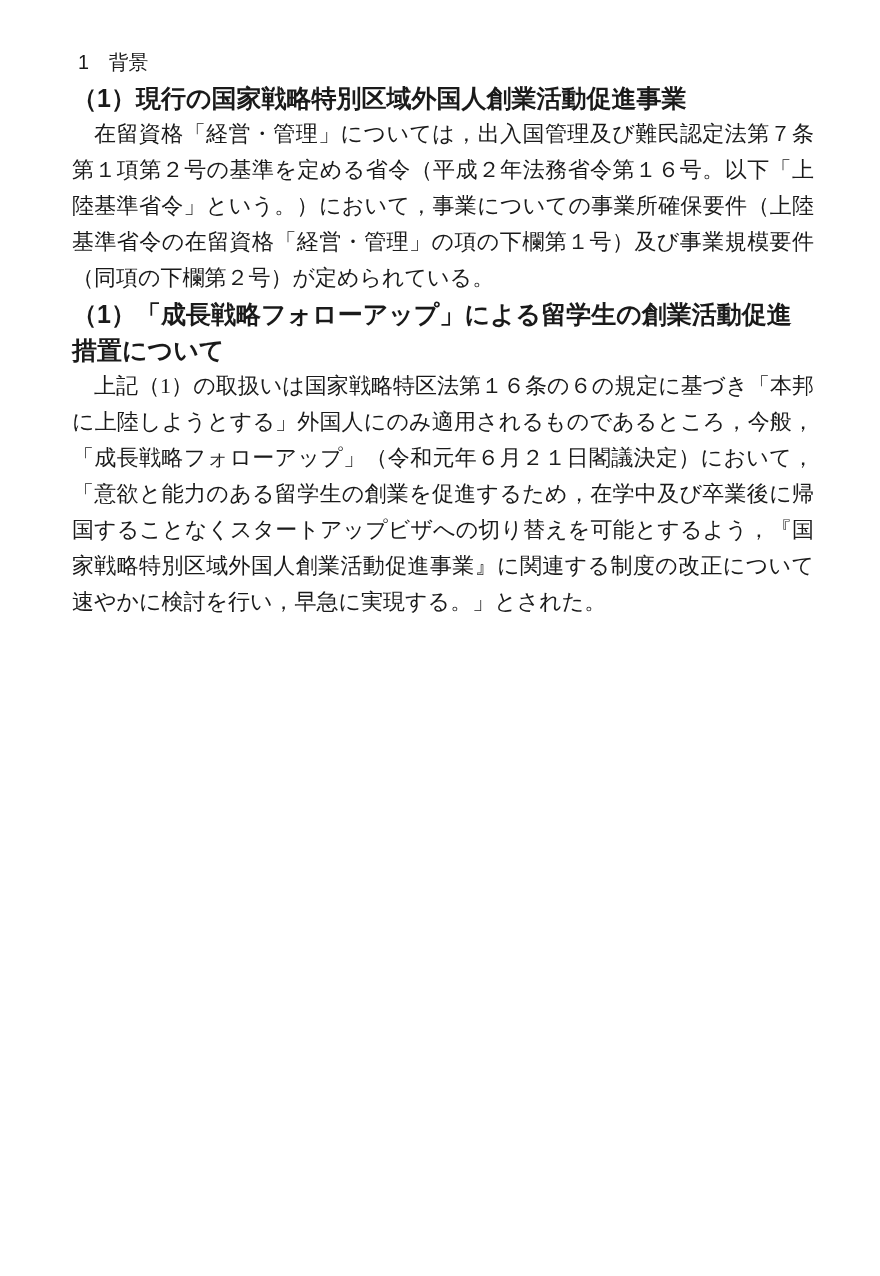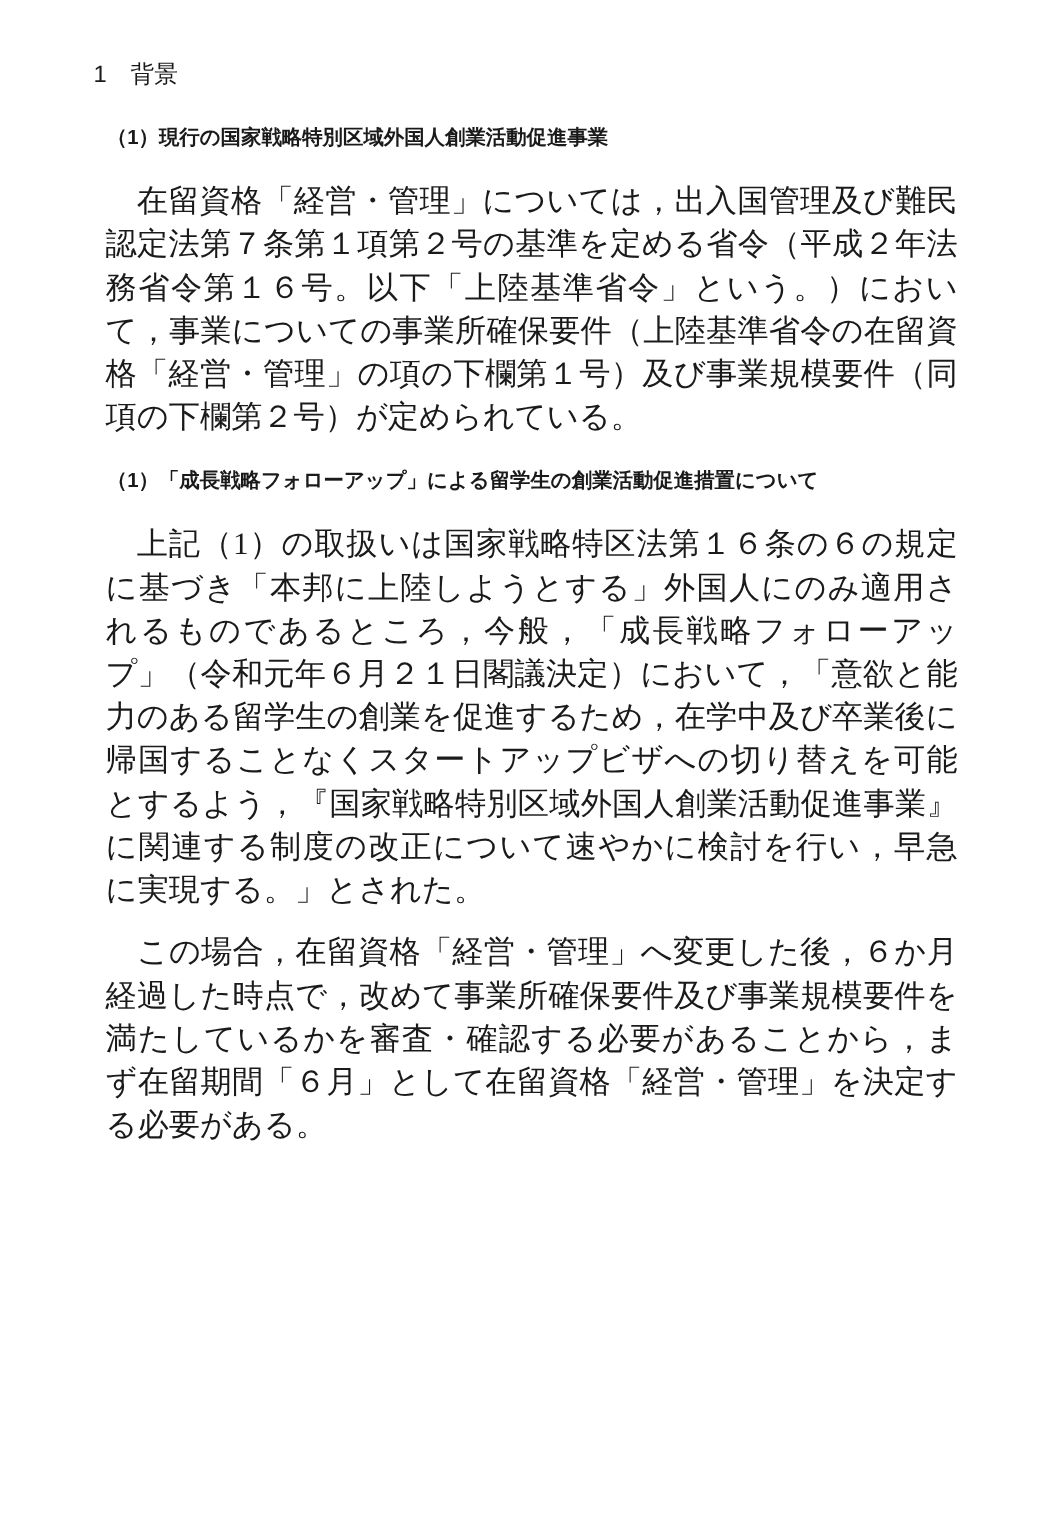--- a/index.html
+++ b/index.html
@@ -32,30 +32,30 @@
     letter-spacing: 0.5px;
   }
   .section-heading {
     margin: 44px 0 0 6px;
     font-family: "Liberation Sans", "DejaVu Sans", sans-serif;
     font-weight: normal;
     font-size: 19.8px;
     line-height: 36px;
   }
   .sub-heading {
-    margin: 17px;
+    margin: 0;
     font-family: "Liberation Sans", "DejaVu Sans", sans-serif;
     font-weight: bold;
-    font-size: 17px;
+    font-size: 25px;
     line-height: 36px;
   }
   .body-para {
-    margin: 16px;
+    margin: 0;
     font-family: "Liberation Serif", "DejaVu Serif", serif;
-    font-size: 26px;
+    font-size: 22px;
     line-height: 36px;
     text-align: justify;
     text-justify: inter-ideograph;
     text-indent: 1em;
   }
 </style>
 </head>
 <body>
 
 <div class="page">
@@ -67,16 +67,15 @@
     <h3 class="sub-heading">（1）現行の国家戦略特別区域外国人創業活動促進事業</h3>
 
     <p class="body-para">在留資格「経営・管理」については，出入国管理及び難民認定法第７条第１項第２号の基準を定める省令（平成２年法務省令第１６号。以下「上陸基準省令」という。）において，事業についての事業所確保要件（上陸基準省令の在留資格「経営・管理」の項の下欄第１号）及び事業規模要件（同項の下欄第２号）が定められている。</p>
 
 
     <h3 class="sub-heading">（1）「成長戦略フォローアップ」による留学生の創業活動促進措置について</h3>
 
     <p class="body-para">上記（1）の取扱いは国家戦略特区法第１６条の６の規定に基づき「本邦に上陸しようとする」外国人にのみ適用されるものであるところ，今般，「成長戦略フォローアップ」（令和元年６月２１日閣議決定）において，「意欲と能力のある留学生の創業を促進するため，在学中及び卒業後に帰国することなくスタートアップビザへの切り替えを可能とするよう，『国家戦略特別区域外国人創業活動促進事業』に関連する制度の改正について速やかに検討を行い，早急に実現する。」とされた。</p>
 
 
-    <p class="body-para">この場合，在留資格「経営・管理」へ変更した後，６か月経過した時点で，改めて事業所確保要件及び事業規模要件を満たしているかを審査・確認する必要があることから，まず在留期間「６月」として在留資格「経営・管理」を決定する必要がある。</p>
 
   </div>
 </div>
 
 </body></html>

